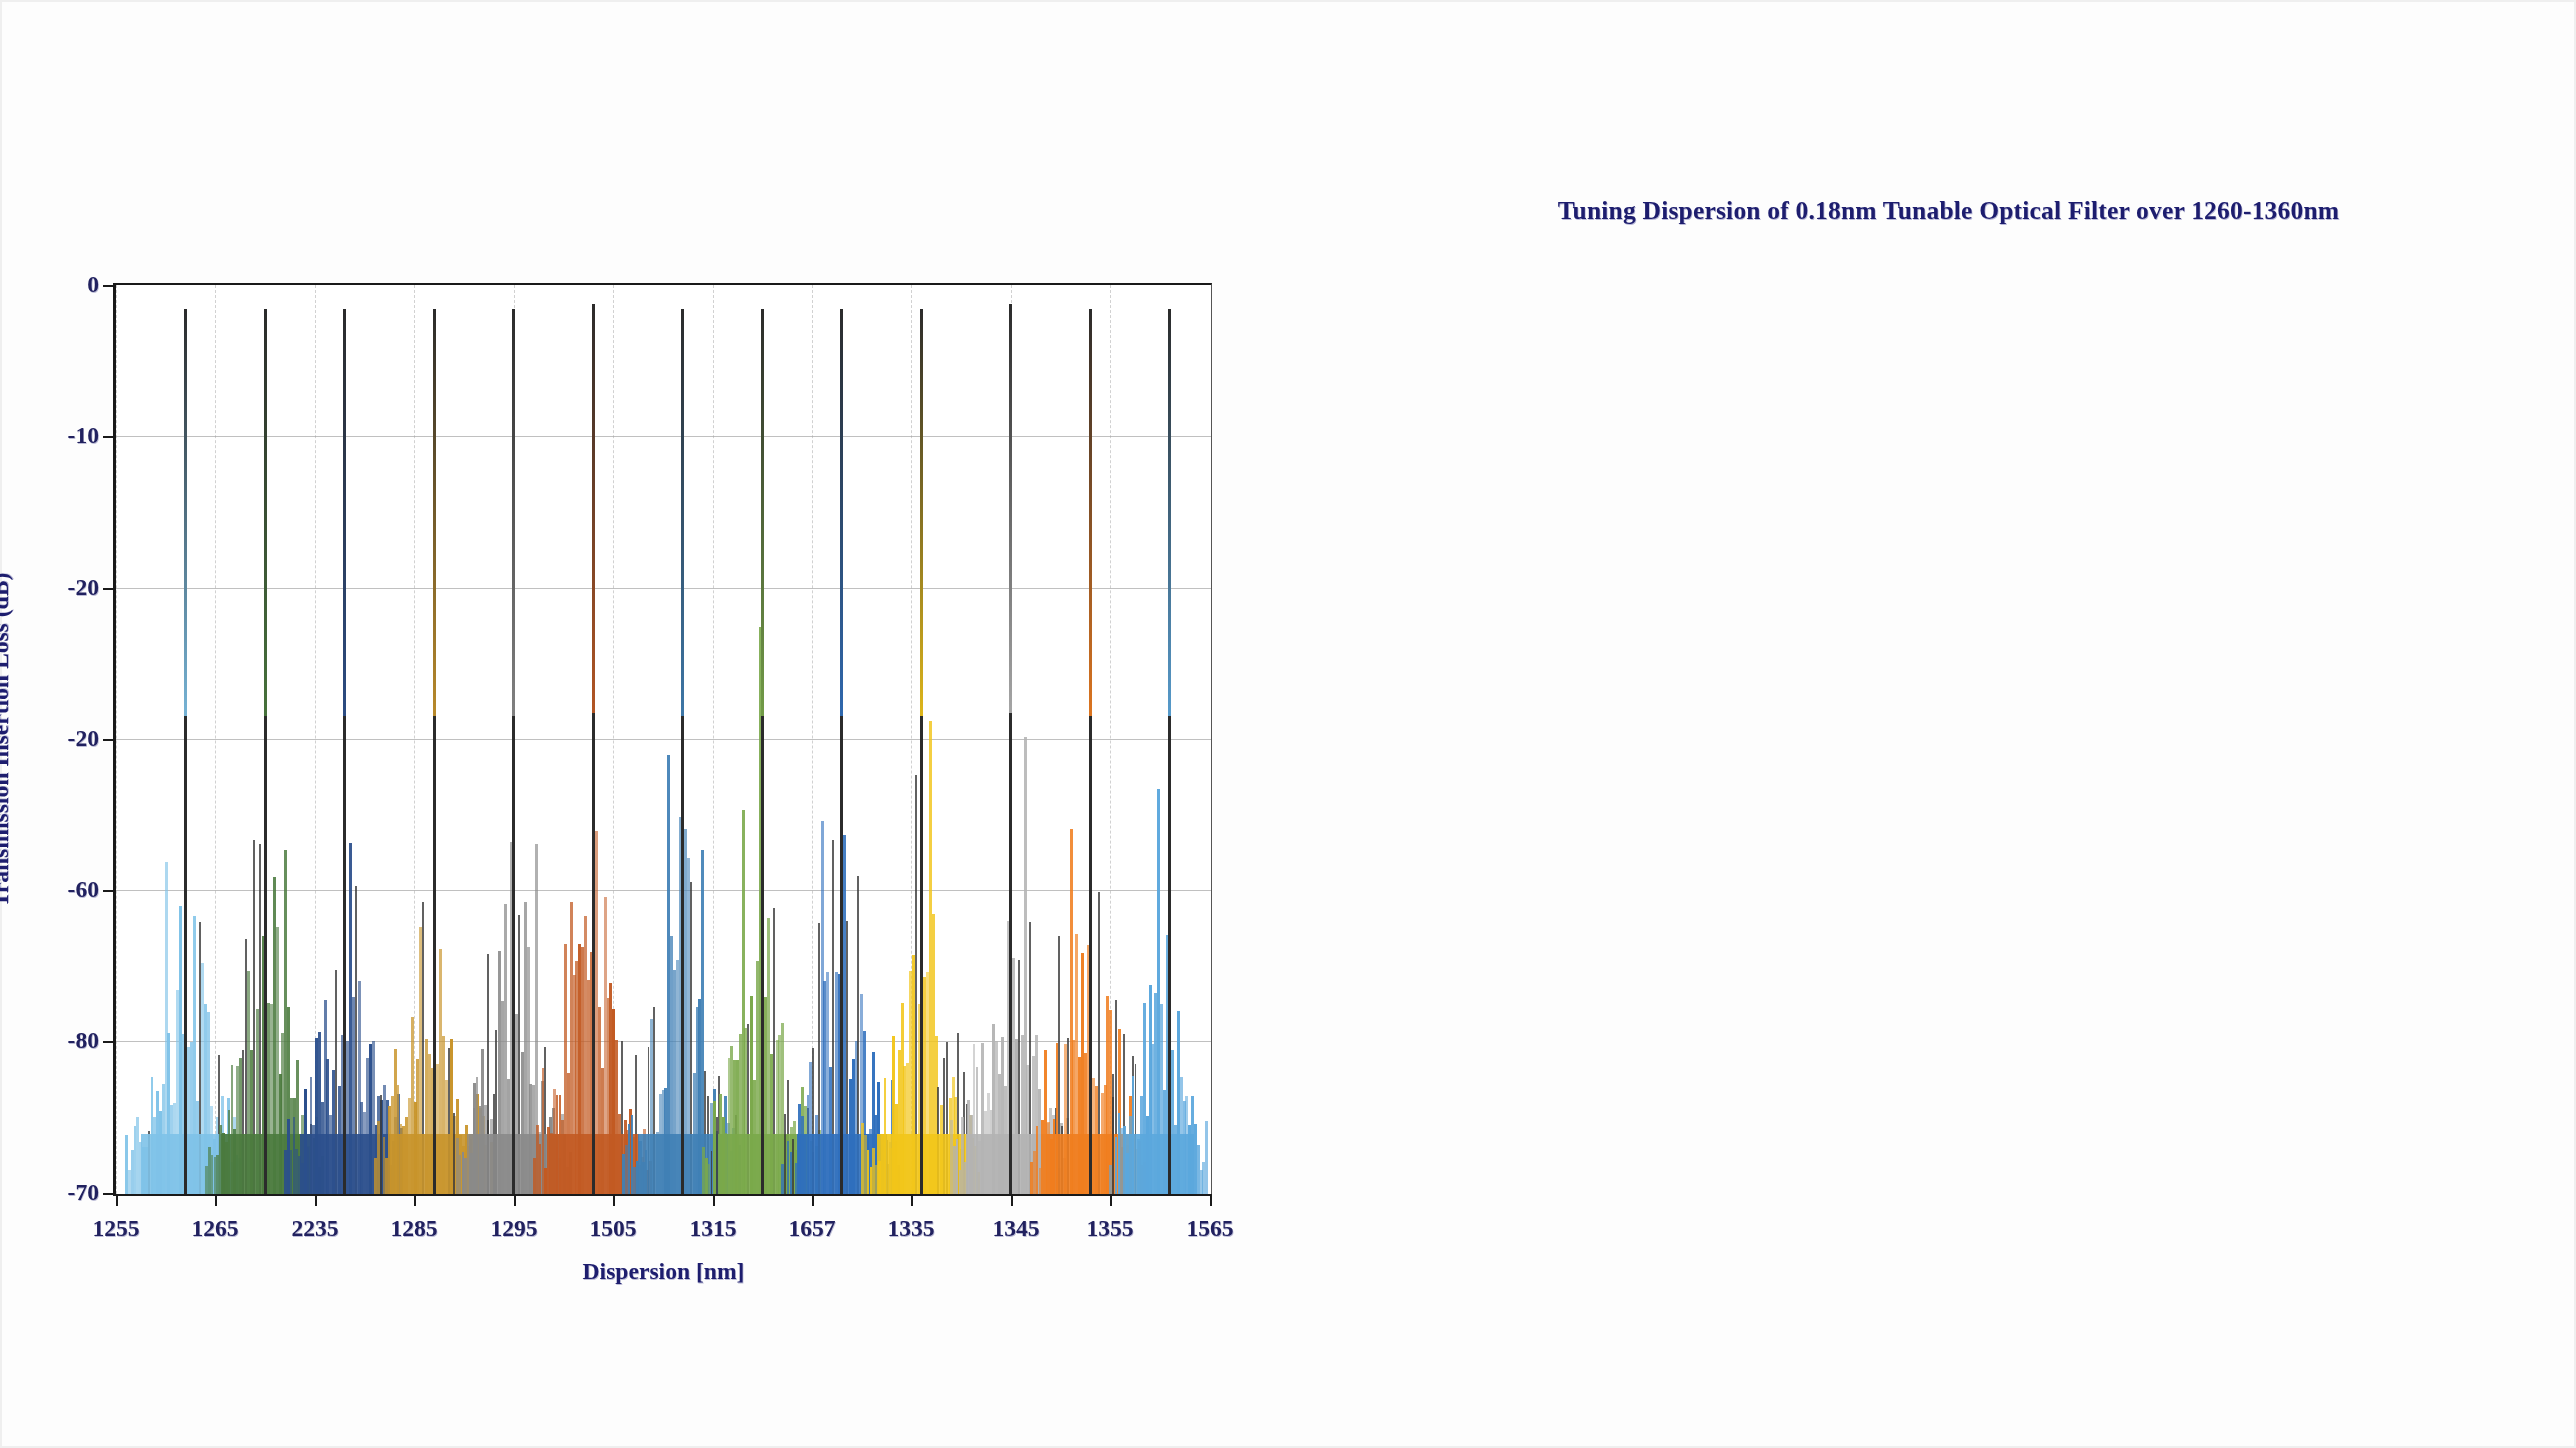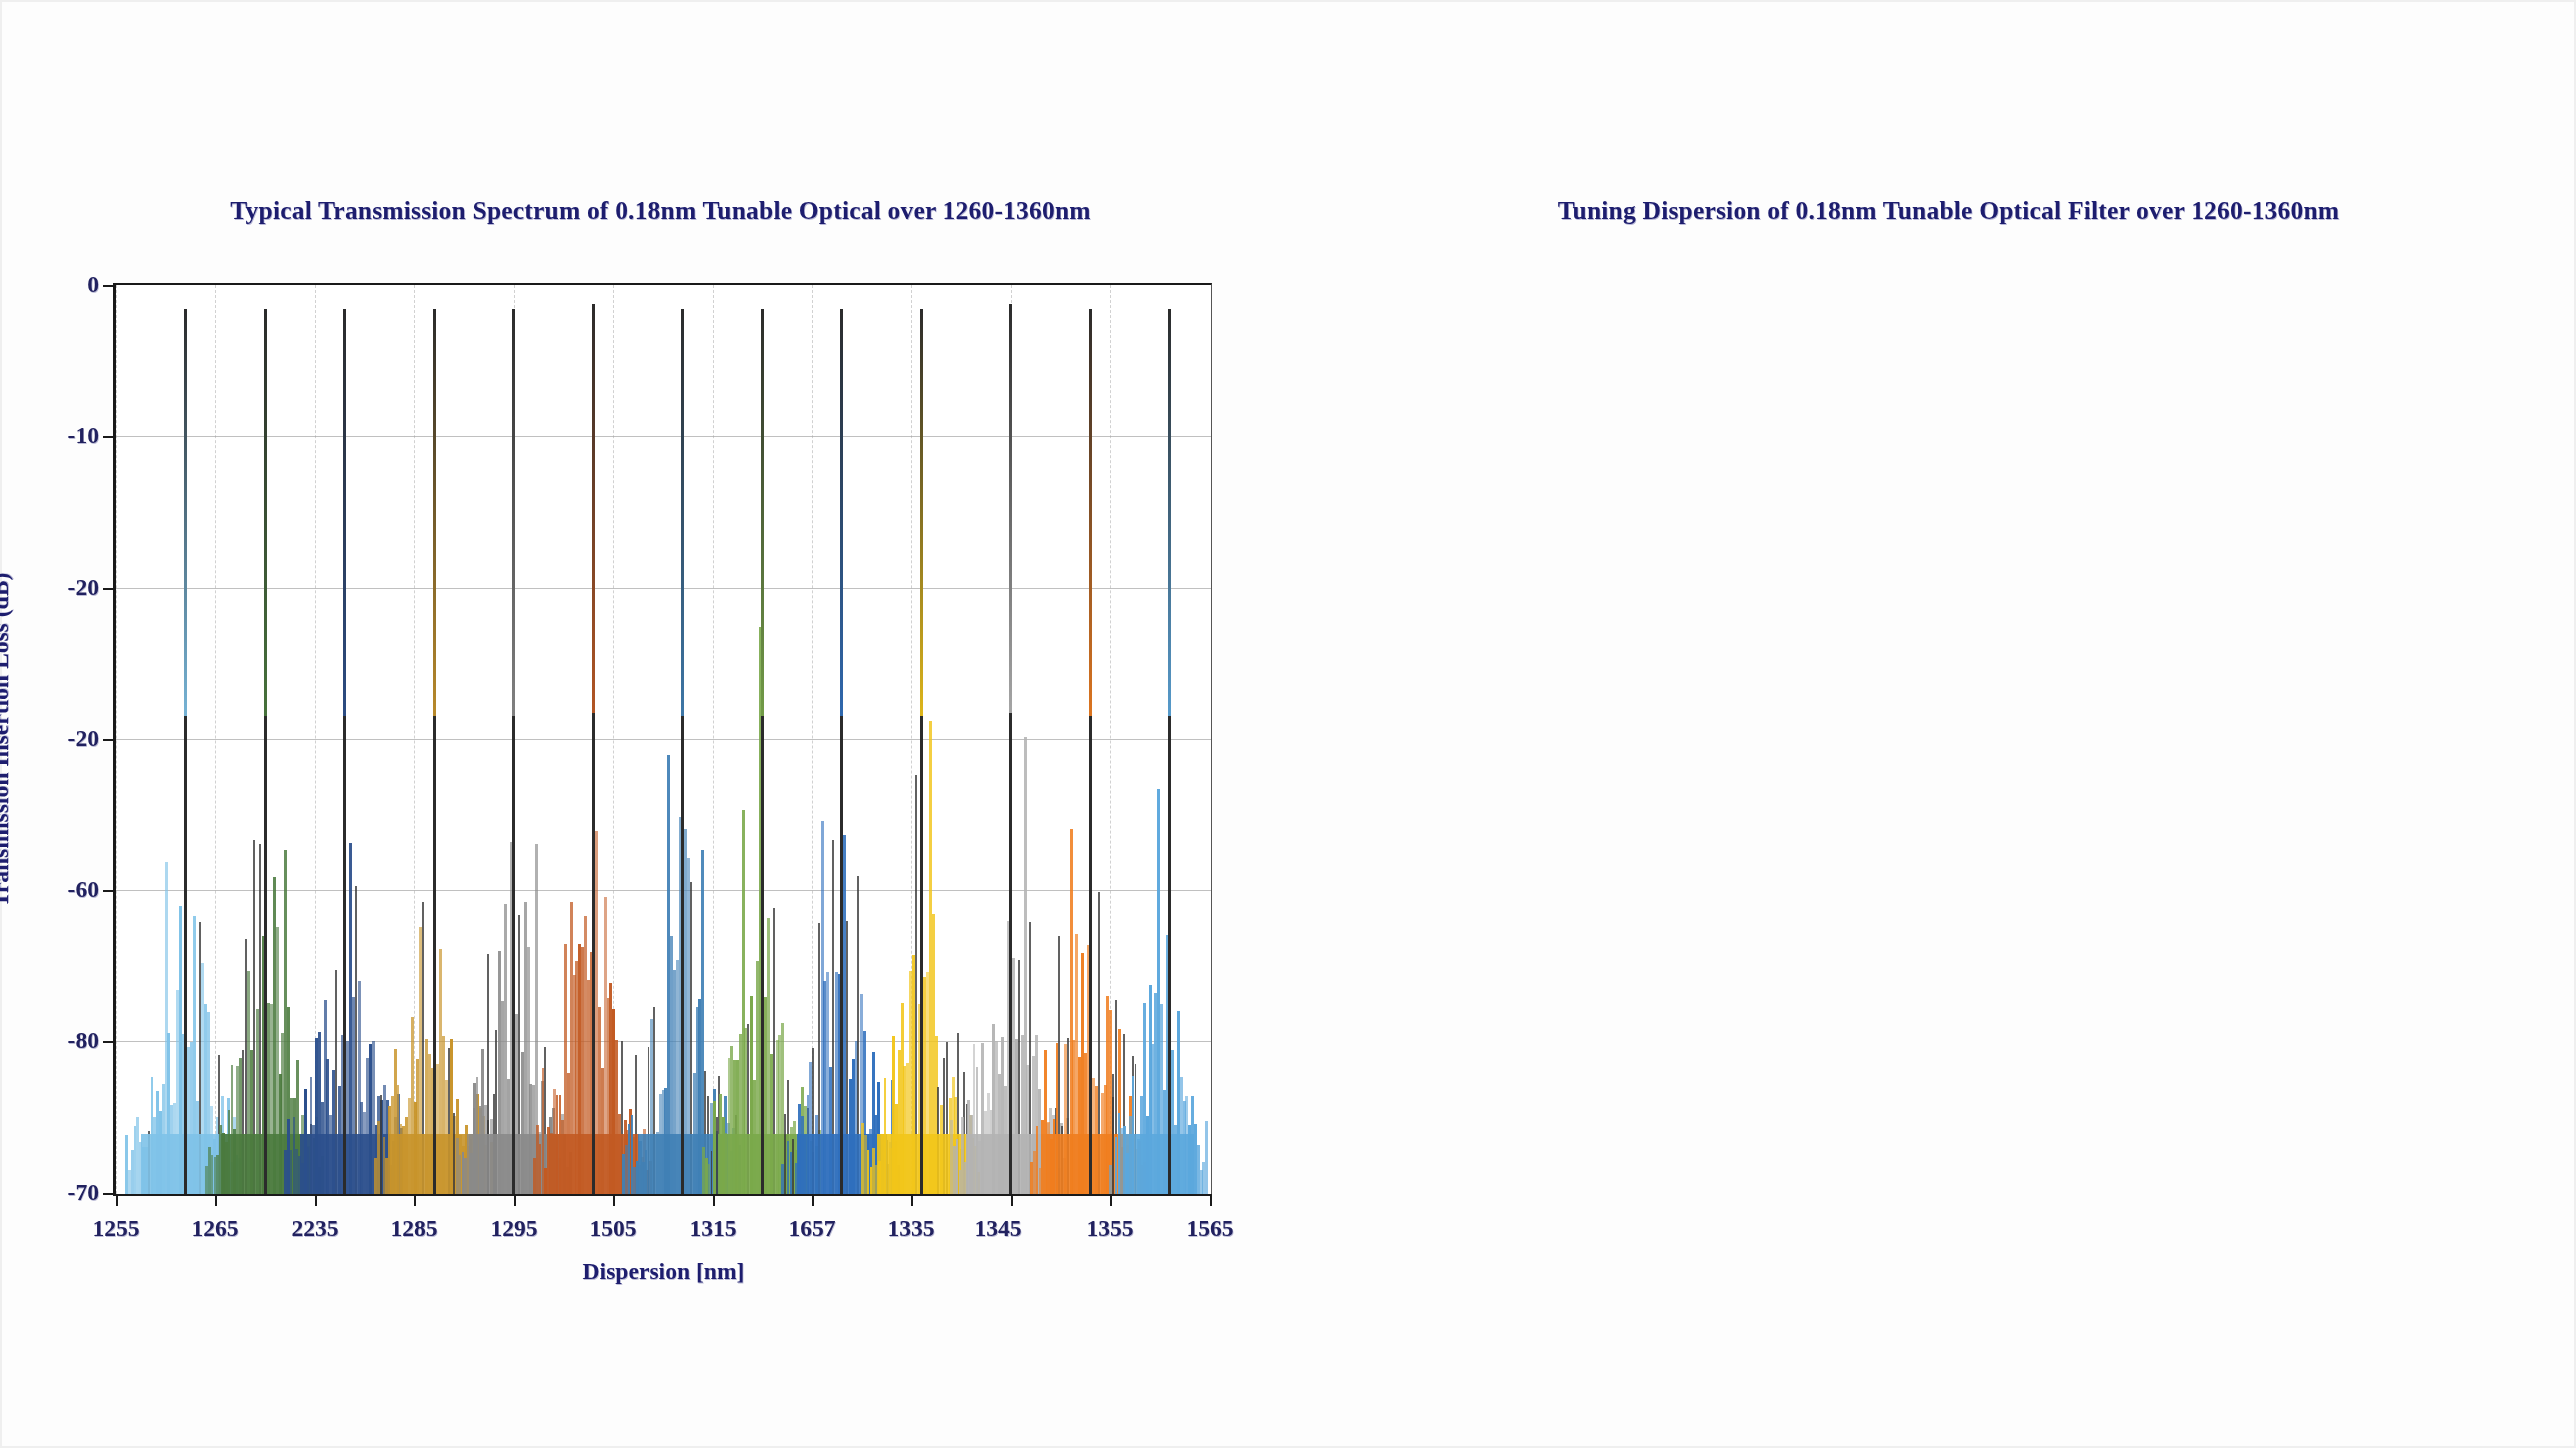--- a/index.html
+++ b/index.html
@@ -55,21 +55,20 @@
   .noise{position:absolute;bottom:0;}
   .nb{position:absolute;bottom:0;width:2.8px;}
 </style>
 </head>
 <body>
 
 <div id="page">
   <div id="frame"></div>
 
   <div class="panel" id="panel-left">
-    <div class="chart-title">Typical Transmission Spectrum of 0.18nm Tunable Optical over 1260-1360nm</div>
 
     <div class="plot" id="plot-left">
       <div class="gridlines" id="grid-left">
           <div class="gh" style="top: 151px;"></div>
           <div class="gh" style="top: 303px;"></div>
           <div class="gh" style="top: 454px;"></div>
           <div class="gh" style="top: 605px;"></div>
           <div class="gh" style="top: 756px;"></div>
           <div class="gv" style="left: 0px;"></div>
           <div class="gv" style="left: 99px;"></div>
@@ -729,21 +728,21 @@
           <div class="xlab" style="left: 398px;">1295</div>
           <div class="xtick" style="left: 497px;"></div>
           <div class="xlab" style="left: 497px;">1505</div>
           <div class="xtick" style="left: 597px;"></div>
           <div class="xlab" style="left: 597px;">1315</div>
           <div class="xtick" style="left: 696px;"></div>
           <div class="xlab" style="left: 696px;">1657</div>
           <div class="xtick" style="left: 795px;"></div>
           <div class="xlab" style="left: 795px;">1335</div>
           <div class="xtick" style="left: 895px;"></div>
-          <div class="xlab" style="left: 882px;">1345</div>
+          <div class="xlab" style="left: 900px;">1345</div>
           <div class="xtick" style="left: 994px;"></div>
           <div class="xlab" style="left: 994px;">1355</div>
           <div class="xtick" style="left: 1094px;"></div>
           <div class="xlab" style="left: 1094px;">1565</div>
         </div>
       <div class="axis-title x">Dispersion [nm]</div>
       <div class="axis-title y">Transmission Insertion Loss (dB)</div>
     </div>
   </div>
 

